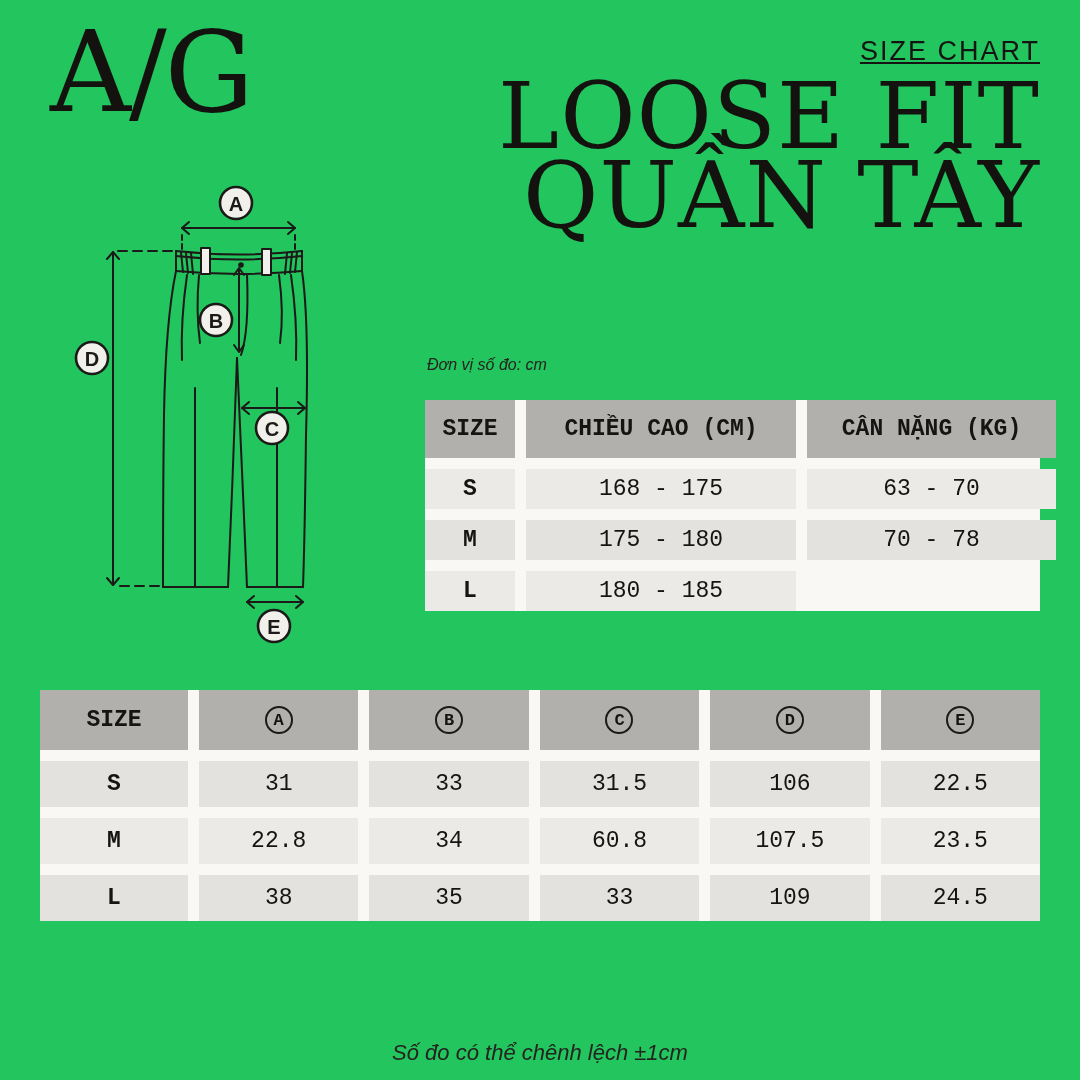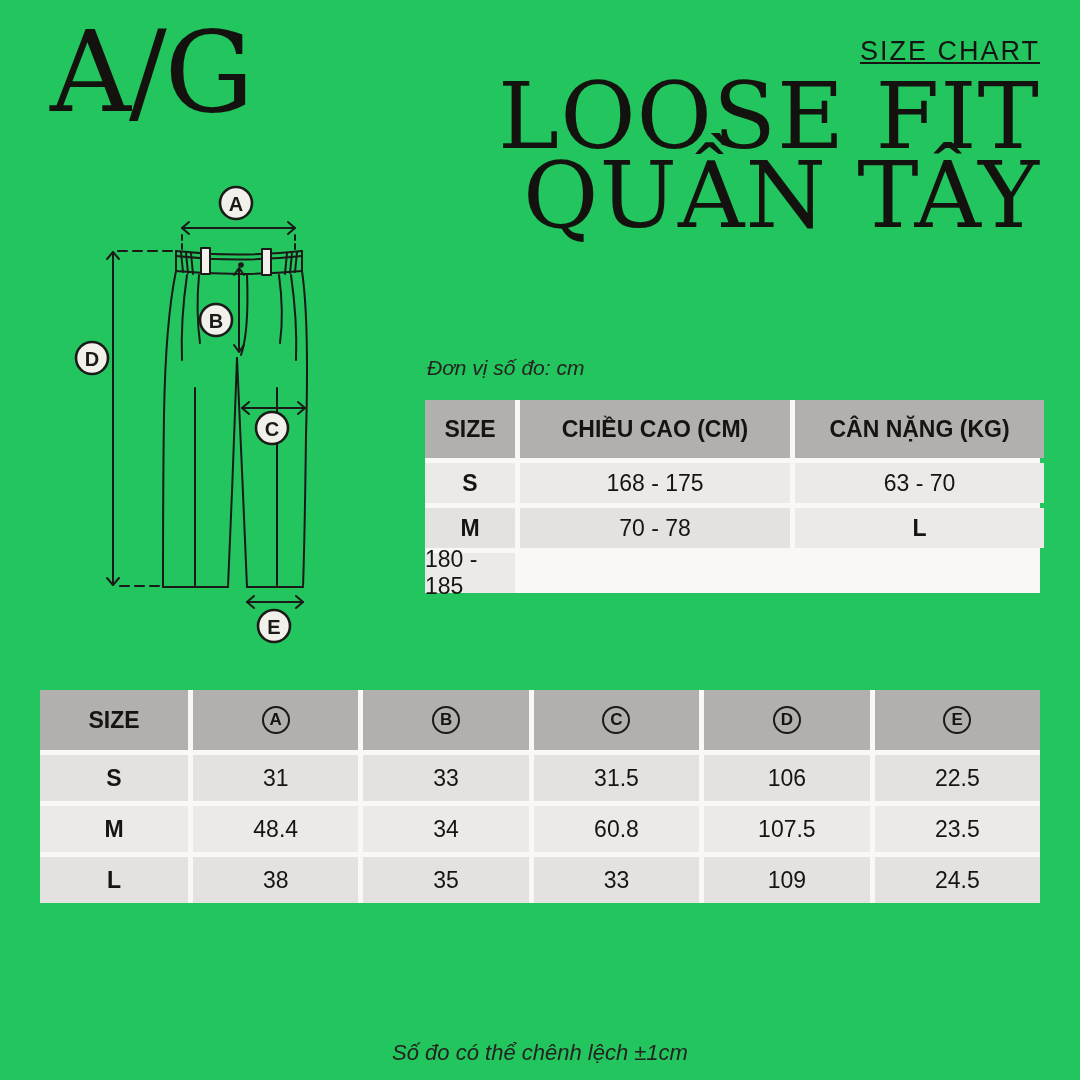--- a/index.html
+++ b/index.html
@@ -19,22 +19,22 @@
     font-family:"DejaVu Serif",serif;font-size:92px;line-height:0.86;
     letter-spacing:1px;color:#14120f;white-space:nowrap;
   }
   
   .diagram{position:absolute;left:60px;top:185px;width:350px;height:470px;}
   .diagram text{
     font-family:"Liberation Sans",sans-serif;font-weight:bold;font-size:20px;
     fill:#1b1a18;text-anchor:middle;
   }
   
-  .unit-note{position:absolute;left:427px;top:356px;font-size:21px;font-style:italic;color:#25231f;}
-  .grid-table{position:absolute;display:grid;gap:5px;background:#f9f8f4;}
+  .unit-note{position:absolute;left:427px;top:356px;font-size:16px;font-style:italic;color:#25231f;}
+  .grid-table{position:absolute;display:grid;gap:11px;background:#f9f8f4;font-family:Liberation Mono, monospace;}
   .body-table{left:425px;top:400px;width:615px;grid-template-columns:90px 270px 249px;grid-template-rows:58px 40px 40px 40px;}
   .measure-table{left:40px;top:690px;width:1000px;grid-template-columns:148px repeat(5,1fr);grid-template-rows:60px 46px 46px 46px;}
   .cell{display:flex;align-items:center;justify-content:center;font-size:23px;color:#161412;}
   .cell.th{background:#b1b0ad;font-weight:bold;}
   .cell.rowdark{background:#e3e2de;}
   .cell.rowlight{background:#ebeae6;}
   .cell.sizecol{font-weight:bold;}
   .circ{
     width:28px;height:28px;border:2.5px solid #1b1a18;border-radius:50%;
     display:flex;align-items:center;justify-content:center;
@@ -149,20 +149,21 @@
   <div class="grid-table body-table">
     <div class="cell th">SIZE</div>
     <div class="cell th">CHIỀU CAO (CM)</div>
     <div class="cell th">CÂN NẶNG (KG)</div>
 
     <div class="cell rowlight sizecol">S</div>
     <div class="cell rowlight">168 - 175</div>
     <div class="cell rowlight">63 - 70</div>
 
     <div class="cell rowdark sizecol">M</div>
+    <div class="cell rowdark">175 - 180</div>
     <div class="cell rowdark">70 - 78</div>
 
     <div class="cell rowlight sizecol">L</div>
     <div class="cell rowlight">180 - 185</div>
   </div>
 
   <div class="grid-table measure-table">
     <div class="cell th">SIZE</div>
     <div class="cell th">
         <span class="circ">A</span>
@@ -181,21 +182,21 @@
       </div>
 
     <div class="cell rowdark sizecol">S</div>
     <div class="cell rowdark">31</div>
     <div class="cell rowdark">33</div>
     <div class="cell rowdark">31.5</div>
     <div class="cell rowdark">106</div>
     <div class="cell rowdark">22.5</div>
 
     <div class="cell rowlight sizecol">M</div>
-    <div class="cell rowlight">48.4</div>
+    <div class="cell rowlight">22.8</div>
     <div class="cell rowlight">34</div>
     <div class="cell rowlight">60.8</div>
     <div class="cell rowlight">107.5</div>
     <div class="cell rowlight">23.5</div>
 
     <div class="cell rowdark sizecol">L</div>
     <div class="cell rowdark">38</div>
     <div class="cell rowdark">35</div>
     <div class="cell rowdark">33</div>
     <div class="cell rowdark">109</div>

